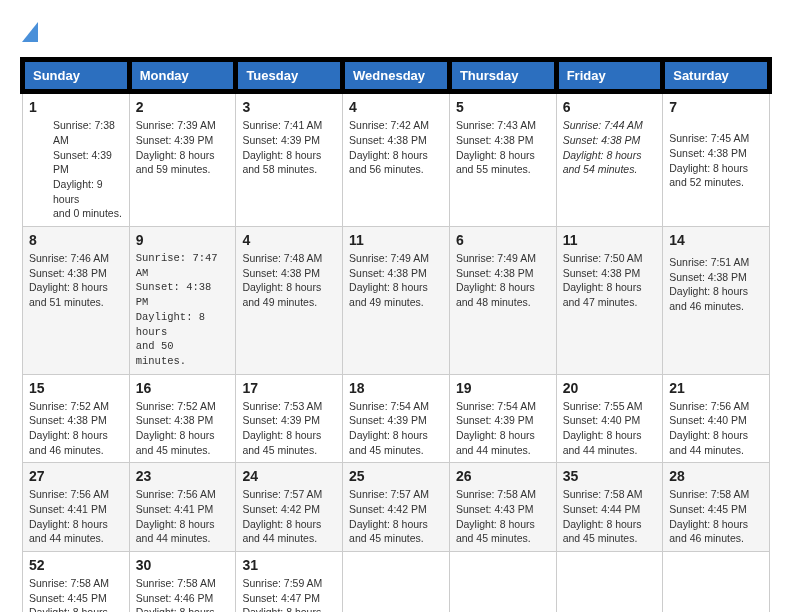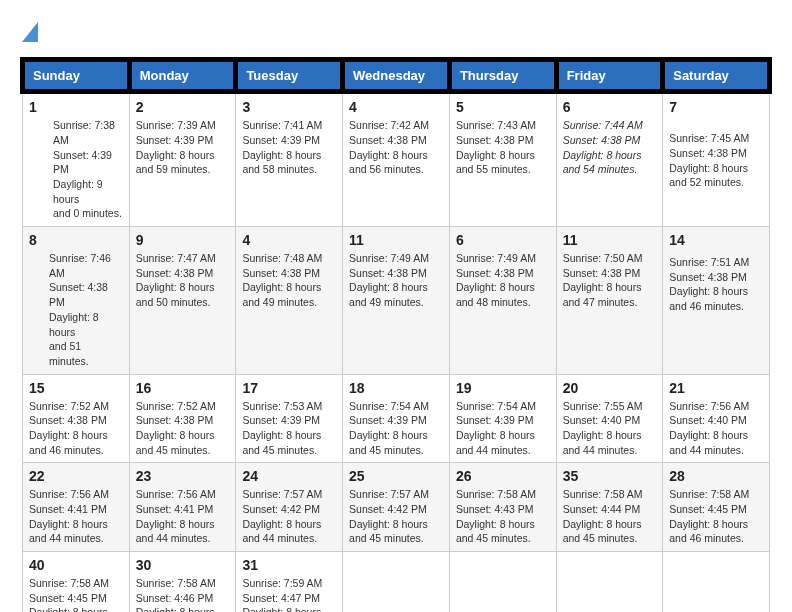--- a/index.html
+++ b/index.html
@@ -154,28 +154,28 @@
           <span class="day-num">7</span>
           <div class="day-info" style="white-space: pre-line; margin-top: 16px;">Sunrise: 7:45 AM
 Sunset: 4:38 PM
 Daylight: 8 hours
 and 52 minutes.</div>
         </td>
       </tr>
       <tr>
         <td>
           <span class="day-num">8</span>
-          <div class="day-info" style="white-space: pre-line; margin-left: 20px;">Sunrise: 7:46 AM
+          <div class="day-info" style="white-space: pre-line;">Sunrise: 7:46 AM
 Sunset: 4:38 PM
 Daylight: 8 hours
 and 51 minutes.</div>
         </td>
         <td>
           <span class="day-num">9</span>
-          <div class="day-info" style="white-space: pre-line;">Sunrise: 7:47 AM
+          <div class="day-info" style="white-space: pre-line; font-family: Liberation Mono, monospace;">Sunrise: 7:47 AM
 Sunset: 4:38 PM
 Daylight: 8 hours
 and 50 minutes.</div>
         </td>
         <td>
           <span class="day-num">4</span>
           <div class="day-info" style="white-space: pre-line;">Sunrise: 7:48 AM
 Sunset: 4:38 PM
 Daylight: 8 hours
 and 49 minutes.</div>
@@ -255,21 +255,21 @@
         <td>
           <span class="day-num">21</span>
           <div class="day-info" style="white-space: pre-line;">Sunrise: 7:56 AM
 Sunset: 4:40 PM
 Daylight: 8 hours
 and 44 minutes.</div>
         </td>
       </tr>
       <tr>
         <td>
-          <span class="day-num">22</span>
+          <span class="day-num">27</span>
           <div class="day-info" style="white-space: pre-line;">Sunrise: 7:56 AM
 Sunset: 4:41 PM
 Daylight: 8 hours
 and 44 minutes.</div>
         </td>
         <td>
           <span class="day-num">23</span>
           <div class="day-info" style="white-space: pre-line;">Sunrise: 7:56 AM
 Sunset: 4:41 PM
 Daylight: 8 hours
@@ -306,21 +306,21 @@
         <td>
           <span class="day-num">28</span>
           <div class="day-info" style="white-space: pre-line;">Sunrise: 7:58 AM
 Sunset: 4:45 PM
 Daylight: 8 hours
 and 46 minutes.</div>
         </td>
       </tr>
       <tr>
         <td>
-          <span class="day-num">40</span>
+          <span class="day-num">52</span>
           <div class="day-info" style="white-space: pre-line;">Sunrise: 7:58 AM
 Sunset: 4:45 PM
 Daylight: 8 hours
 and 47 minutes.</div>
         </td>
         <td>
           <span class="day-num">30</span>
           <div class="day-info" style="white-space: pre-line;">Sunrise: 7:58 AM
 Sunset: 4:46 PM
 Daylight: 8 hours

